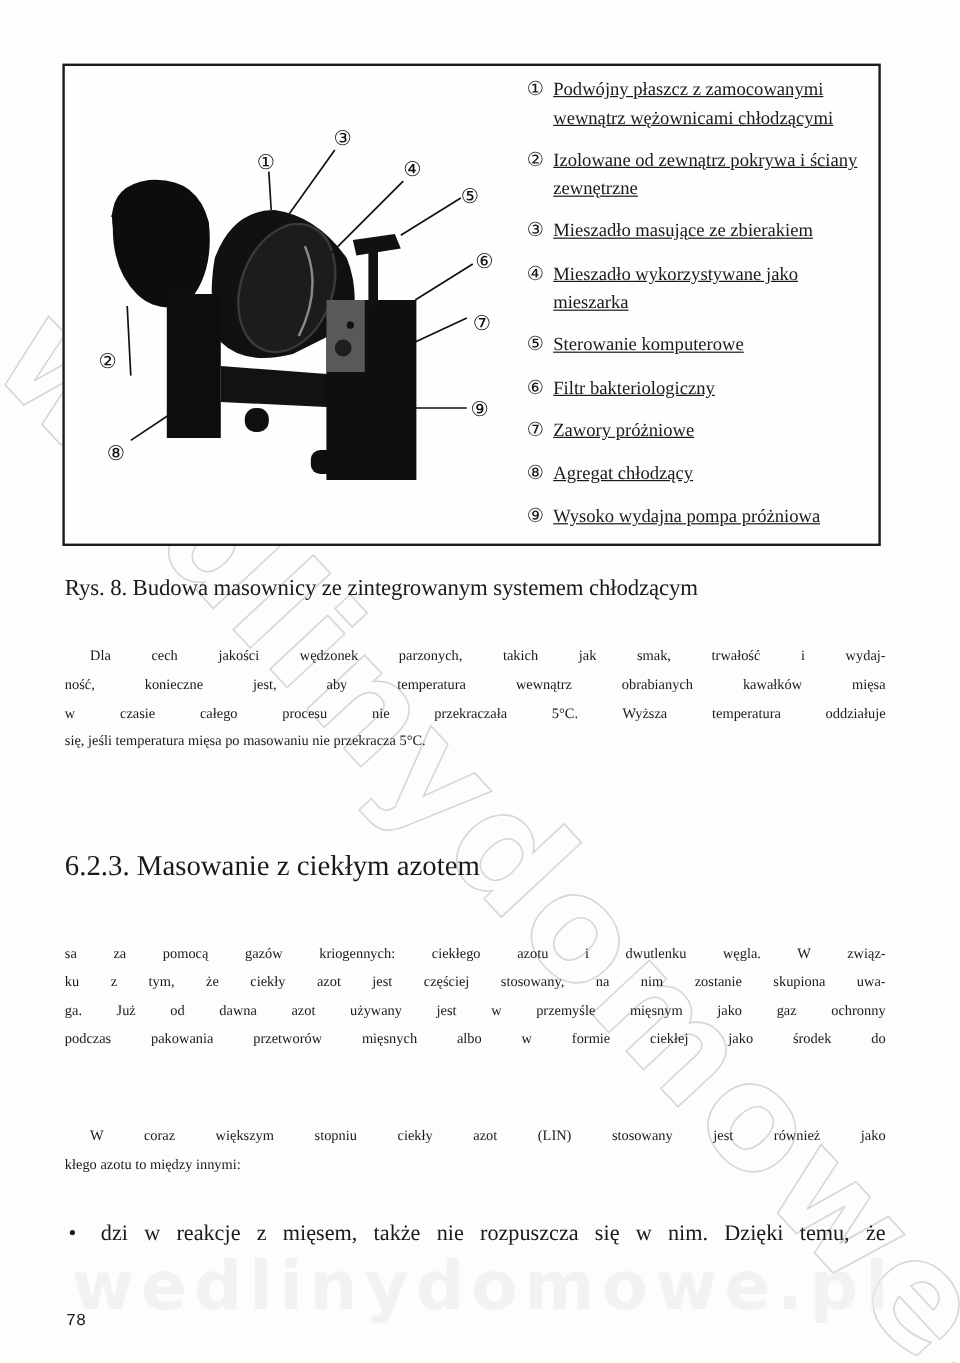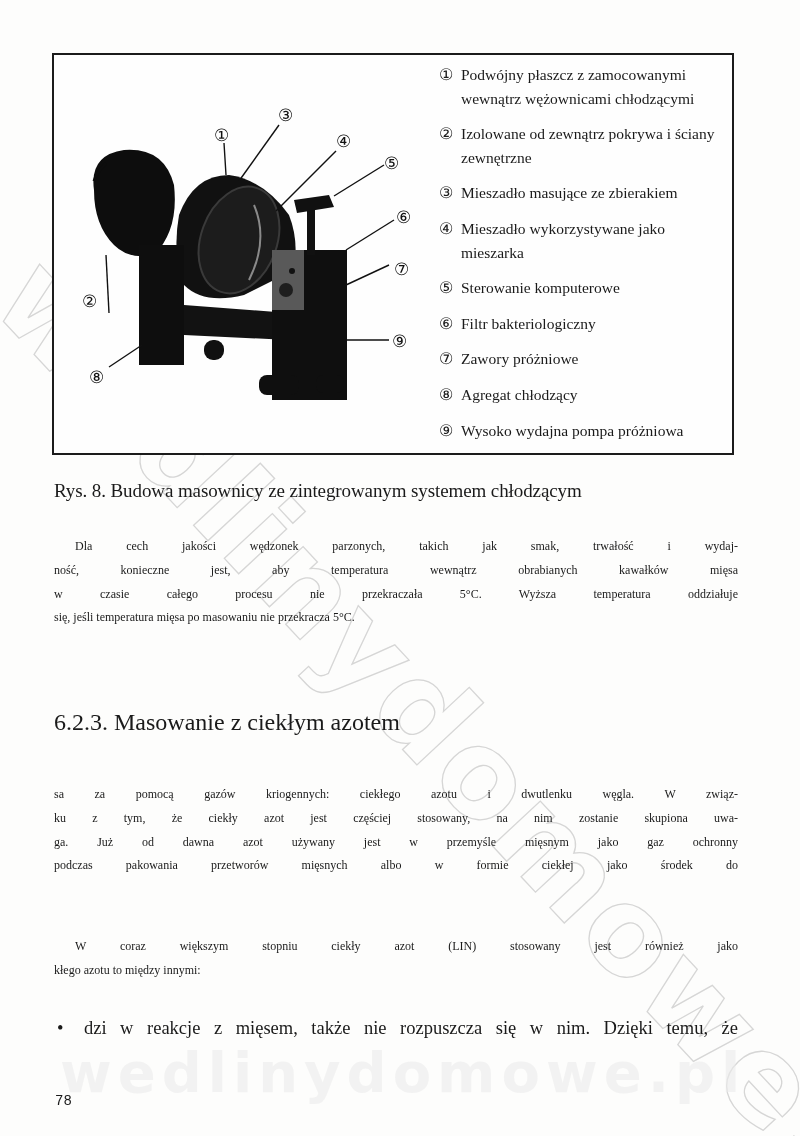--- a/index.html
+++ b/index.html
@@ -8,21 +8,21 @@
     font-family:"Liberation Serif","DejaVu Serif",serif; color:#1a1a1a;
   }
   .figure-box {
     position:absolute; left:52px; top:53px; width:682px; height:402px;
     border:2px solid #1b1b1b; border-left-width:2px; box-sizing:border-box; background:#fefefe;
   }
   .illustration { position:absolute; left:0; top:0; width:372px; height:398px; }
   .legend { position:absolute; left:385px; top:8px; width:290px; font-size:15.5px; line-height:1.55; }
   .legend-item { margin-bottom:11px; display:flex; }
   .legend-num { width:22px; flex:none; font-size:16px; }
-  .legend-text { flex:1; }
+  .legend-text { flex:1;text-decoration:underline; }
   .caption {
     position:absolute; left:54px; top:480px; font-size:19px; letter-spacing:-0.1px;
   }
   .para {
     position:absolute; left:54px; width:684px; font-size:12px; line-height:23.8px;
     text-align:justify; margin:0;
   }
   .para .line { display:block; text-align:justify; text-align-last:justify; white-space:nowrap; }
   .para .line.last { text-align-last:left; }
   .indent { padding-left:21px; }

